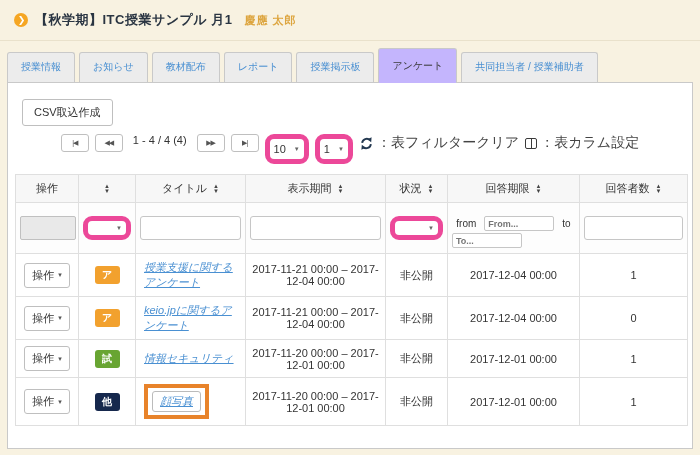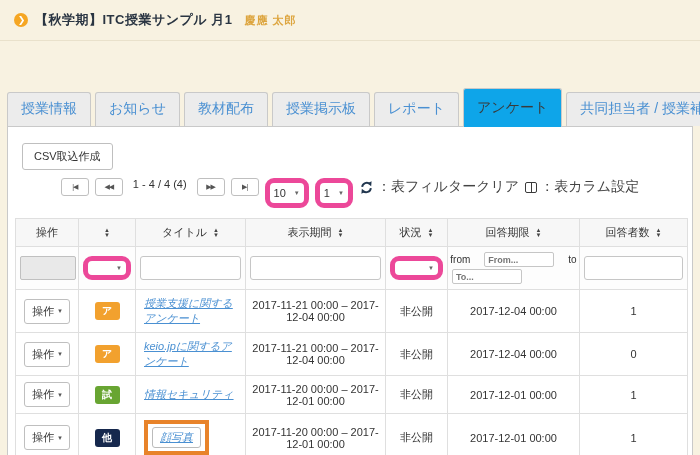--- a/index.html
+++ b/index.html
@@ -23,26 +23,26 @@
   }
   .course-title { font-size:13px; font-weight:bold; color:#2a3542; letter-spacing:.5px; }
   .instructor   { font-size:11px; font-weight:bold; color:#dda53e; margin-left:12px; letter-spacing:1px; }
   
   .tabs-row {
     display:flex; align-items:flex-end; gap:4px;
     margin:7px 7px 0 7px; position:relative; z-index:2;
   }
   .tab {
     background:#ececec; border:1px solid #c9c9c9; border-bottom:none;
-    border-radius:3px 3px 0 0; color:#4a90d2; font-size:14px;
+    border-radius:3px 3px 0 0; color:#4a90d2; font-size:10px;
     padding:7px 13px 8px; cursor:pointer; white-space:nowrap;
   }
   .tab.active {
-    background:#0ea5e9; color:#3a3a3a; margin-bottom:-1px;
-    padding-top:10px; padding-bottom:10px; border-color:#c9c9c9;margin-top:40px;
+    background:#c4b5fd; color:#3a3a3a; margin-bottom:-1px;
+    padding-top:10px; padding-bottom:10px; border-color:#c9c9c9;
   }
   
   .panel {
     margin:0 7px; background:#fff; border:1px solid #c9c9c9;
     padding:16px 7px 22px 7px; min-height:312px;
   }
   .btn {
     display:inline-flex; align-items:center; justify-content:center;
     background:#fff; border:1px solid #bfbfbf; border-radius:3px;
     font-size:11px; color:#333; padding:5px 11px; cursor:pointer;
@@ -74,21 +74,21 @@
   .sort { display:inline-flex; flex-direction:column; cursor:pointer; }
   .sort i { font-style:normal; font-size:6px; line-height:5px; color:#444; }
   .filter-row td { padding:5px 4px; background:#fdfdfd; }
   .filter-row input[type=text] {
     width:100%; height:24px; border:1px solid #c6c6c6; border-radius:3px;
     font-size:11px; padding:0 5px; color:#333; background:#fff; font-family:inherit;
   }
   .filter-row .disabled-input { background:#e9e9e9; border:1px solid #c0c0c0; height:24px; border-radius:2px; width:56px; margin:0 auto; }
   .fselect { width:100%; min-width:0; height:24px; }
   .fromto { font-size:10px; color:#333; }
-  .fromto .line1 { display:flex; align-items:center; justify-content:center; gap:14px; }
+  .fromto .line1 { display:flex; align-items:center; justify-content:center; gap:8px;margin-top:8px; }
   .fromto input { height:15px !important; width:70px !important; font-size:9px !important; padding:0 3px !important; border-radius:2px !important;font-weight:bold; }
   .fromto .line2 { margin-top:2px; display:flex; justify-content:flex-start; }
   tbody td { padding:6px 4px; font-size:11px; color:#333; background:#fff; }
   tbody tr { height:38px; }
   .action-btn { padding:4px 7px; gap:4px; }
   .action-btn .car { font-size:7px; color:#555; }
   .rowicon {
     display:inline-flex; align-items:center; justify-content:center;
     width:25px; height:18px; border-radius:3px; color:#fff;
     font-size:10px; font-weight:bold;
@@ -115,22 +115,22 @@
 <div class="topbar">
   <span class="bullet">❯</span>
   <span class="course-title">【秋学期】ITC授業サンプル 月1</span>
   <span class="instructor">慶應 太郎</span>
 </div>
 
 <div class="tabs-row">
   <div class="tab">授業情報</div>
   <div class="tab">お知らせ</div>
   <div class="tab">教材配布</div>
+  <div class="tab">レポート</div>
   <div class="tab">授業掲示板</div>
-  <div class="tab">レポート</div>
   <div class="tab active">アンケート</div>
   <div class="tab">共同担当者 / 授業補助者</div>
 </div>
 
 <div class="panel">
 
   <div class="toolbar">
     <button class="btn">CSV取込作成</button>
   </div>
 

